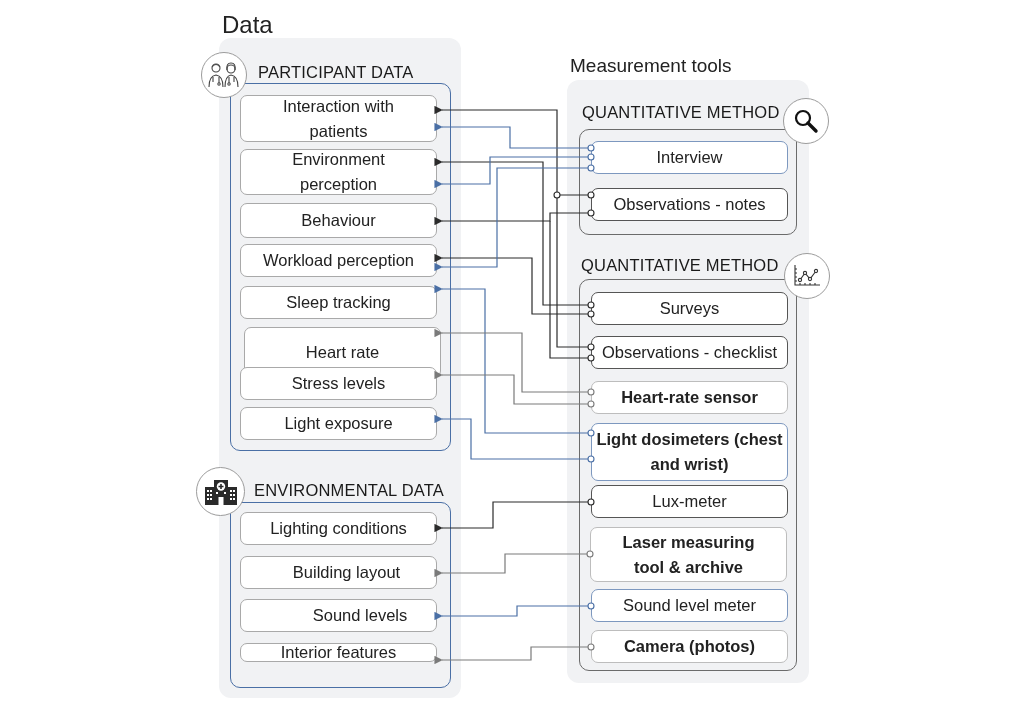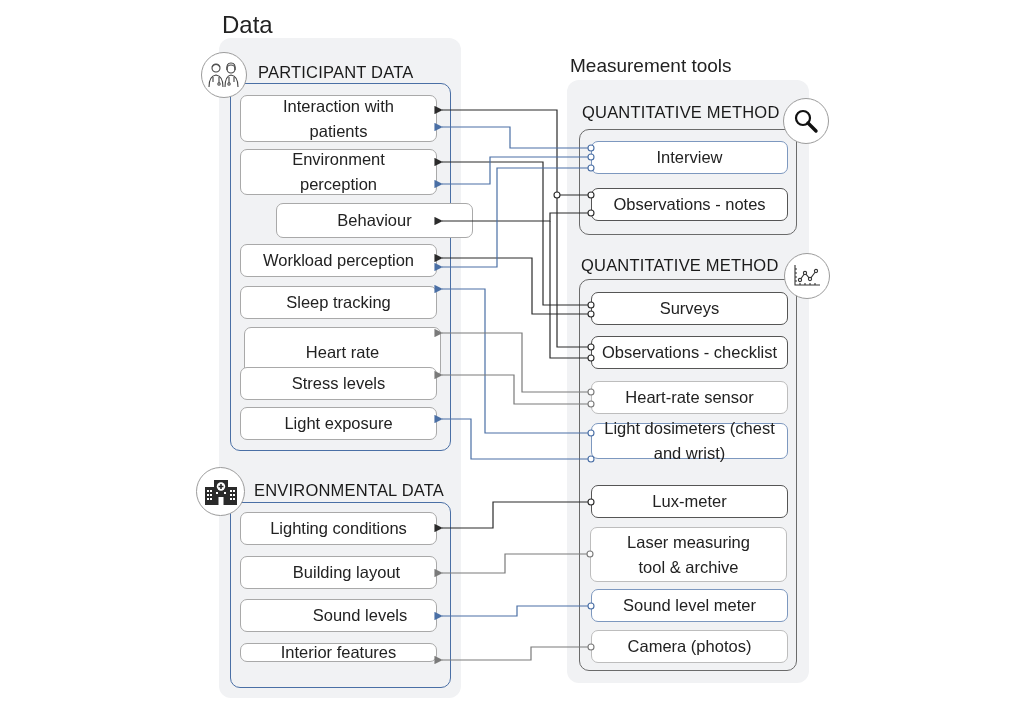--- a/index.html
+++ b/index.html
@@ -10,21 +10,21 @@
   .group-title { position:absolute; font-size:16.5px; color:#1a1a1a; letter-spacing:0.2px; white-space:nowrap; }
   .frame { position:absolute; border-radius:10px; box-sizing:border-box; }
   .frame.blue { border:1.6px solid #4a6fa5; }
   .frame.gray { border:1.6px solid #6b6b6b; }
   .box { position:absolute; box-sizing:border-box; background:#fff; border-radius:7px;
          display:flex; align-items:center; justify-content:center; text-align:center;
          font-size:16.5px; line-height:25px; color:#222; }
   .box.b-gray { border:1.3px solid #a9a9a9; }
   .box.b-dark { border:1.5px solid #555; }
   .box.b-blue { border:1.3px solid #7d98bf; }
-  .box.b-light { border:1.3px solid #bdbdbd; }
+  .box.b-light { border:1.3px solid #bdbdbd;font-weight:bold; }
   .circle-icon { position:absolute; width:46px; height:46px; border-radius:50%;
                  background:#fff; border:1.6px solid #9c9c9c; box-sizing:border-box;
                  display:flex; align-items:center; justify-content:center; }
   svg.wires { position:absolute; left:0; top:0; pointer-events:none; }
 </style>
 </head>
 <body>
 
 <div class="panel" style="left:219px; top:38px; width:242px; height:660px;"></div>
 <div class="panel" style="left:567px; top:80px; width:242px; height:603px;"></div>
@@ -44,21 +44,21 @@
     <circle cx="24" cy="9" r="4"></circle>
     <path d="M20 10 Q19 3 24 3 Q29 3 28 10"></path>
     <path d="M18 27 Q18 16 24 15 Q31 16 31 27"></path>
     <path d="M22 17 L22 23 M27 17 L27 22"></path>
     <circle cx="22" cy="24" r="1.2"></circle>
   </svg>
 </div>
 
 <div class="box b-gray" style="left:240px; top:95px; width:197px; height:47px; padding:0 30px;">Interaction with patients</div>
 <div class="box b-gray" style="left:240px; top:149px; width:197px; height:46px; padding:0 60px;">Environment perception</div>
-<div class="box b-gray" style="left:240px; top:203px; width:197px; height:35px;margin-left:36px;">Behaviour</div>
+<div class="box b-gray" style="left:240px; top:203px; width:197px; height:35px;">Behaviour</div>
 <div class="box b-gray" style="left:240px; top:244px; width:197px; height:33px;">Workload perception</div>
 <div class="box b-gray" style="left:240px; top:286px; width:197px; height:33px;">Sleep tracking</div>
 <div class="box b-gray" style="left:244px; top:327px; width:197px; height:51px;">Heart rate</div>
 <div class="box b-gray" style="left:240px; top:367px; width:197px; height:33px;">Stress levels</div>
 <div class="box b-gray" style="left:240px; top:407px; width:197px; height:33px;">Light exposure</div>
 
 <div class="frame blue" style="left:230px; top:502px; width:221px; height:186px;"></div>
 <div class="group-title" style="left:254px; top:481px;">ENVIRONMENTAL DATA</div>
 <div class="circle-icon" style="left:196px; top:467px; width:49px; height:49px;">
   <svg width="34" height="30" viewBox="0 0 34 30">
@@ -113,21 +113,21 @@
     <path d="M8 17 L13 10 L18 16 L24 8"></path>
     <circle cx="8" cy="17" r="1.6" fill="#fff"></circle>
     <circle cx="13" cy="10" r="1.6" fill="#fff"></circle>
     <circle cx="18" cy="16" r="1.6" fill="#fff"></circle>
     <circle cx="24" cy="8" r="1.6" fill="#fff"></circle>
   </svg>
 </div>
 <div class="box b-dark" style="left:591px; top:292px; width:197px; height:33px;">Surveys</div>
 <div class="box b-dark" style="left:591px; top:336px; width:197px; height:33px;">Observations - checklist</div>
 <div class="box b-light" style="left:591px; top:381px; width:197px; height:33px;">Heart-rate sensor</div>
-<div class="box b-blue" style="left:591px; top:423px; width:197px; height:36px; padding:0 4px;">Light dosimeters (chest and wrist)</div>
+<div class="box b-blue" style="left:591px; top:423px; width:197px; height:58px; padding:0 4px;font-weight:bold;">Light dosimeters (chest and wrist)</div>
 <div class="box b-dark" style="left:591px; top:485px; width:197px; height:33px;">Lux-meter</div>
 <div class="box b-light" style="left:590px; top:527px; width:197px; height:55px; padding:0 30px;">Laser measuring tool &amp; archive</div>
 <div class="box b-blue" style="left:591px; top:589px; width:197px; height:33px;">Sound level meter</div>
 <div class="box b-light" style="left:591px; top:630px; width:197px; height:33px;">Camera (photos)</div>
 
 <svg class="wires" width="1024" height="719">
   <defs>
     <marker id="arr-dark" viewBox="0 0 10 10" refX="1" refY="5" markerWidth="7" markerHeight="7" orient="auto-start-reverse">
         <path d="M10 0 L0 5 L10 10 z" fill="#2b2b2b"></path>
       </marker>

